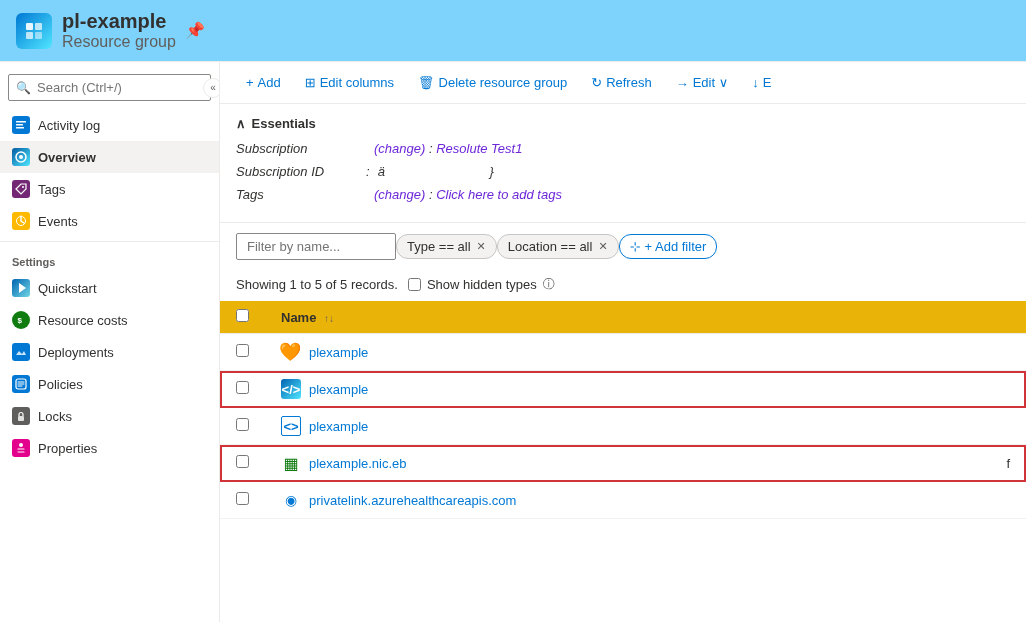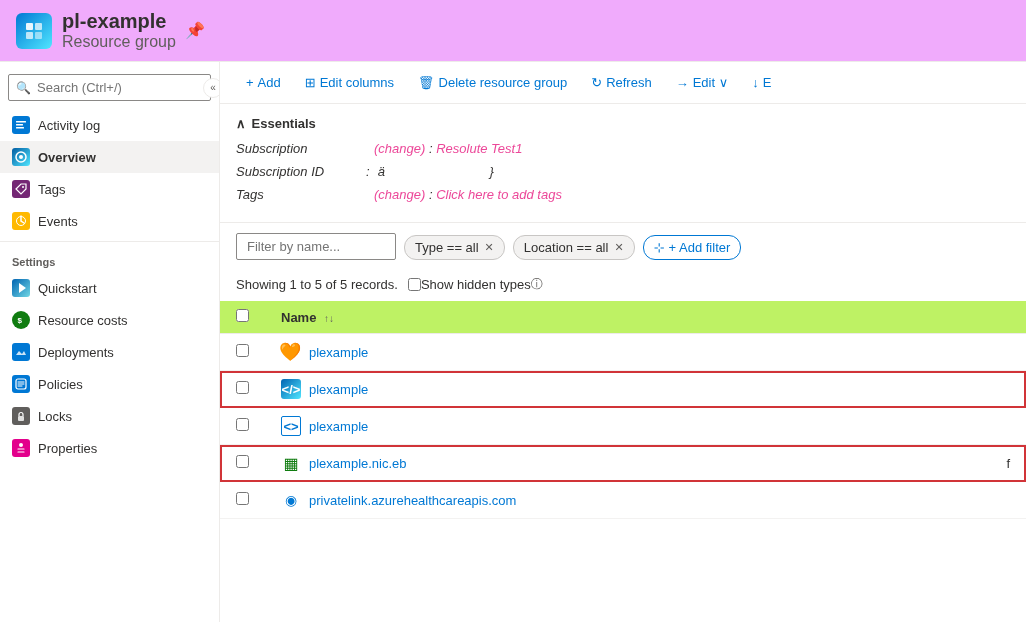--- a/index.html
+++ b/index.html
@@ -1,20 +1,20 @@
 <!DOCTYPE html>
 <html><head>
   <meta charset="utf-8">
   <style>
     * { box-sizing: border-box; margin: 0; padding: 0; }
     body { font-family: 'Segoe UI', sans-serif; font-size: 13px; background: #f3f2f1; color: #323130; display: flex; flex-direction: column; height: 622px; overflow: hidden; }
 
     
     .top-header {
-      background: #f0abfc;
+      background: #7dd3fc;
       padding: 10px 16px;
       display: flex;
       align-items: center;
       gap: 10px;
       border-bottom: 1px solid #edebe9;
       min-height: 60px;
     }
     .app-icon {
       width: 36px; height: 36px;
       background: linear-gradient(135deg, #0078d4, #50e6ff);
@@ -119,25 +119,25 @@
     }
     .essentials-row {
       display: flex; align-items: center;
       margin-bottom: 8px;
       font-size: 13px;
       font-style: italic;
     }
     .essentials-label { color: #323130; min-width: 130px; }
     .essentials-colon { color: #323130; margin-right: 8px; }
     .essentials-value { color: #323130; }
-    .essentials-value a, .link { color: #ec4899; text-decoration: none; cursor: pointer; }
+    .essentials-value a, .link { color: #6d28d9; text-decoration: none; cursor: pointer; }
 
     
     .filter-bar {
-      display: flex; align-items: flex-end; gap: 8px;
+      display: flex; align-items: center; 
       padding: 10px 16px;
       flex-wrap: wrap;
     }
     .filter-input {
       padding: 5px 10px;
       border: 1px solid #8a8886;
       border-radius: 2px;
       font-size: 13px;
       color: #605e5c;
       width: 160px;
@@ -163,33 +163,33 @@
       font-size: 13px;
     }
 
     
     .records-info {
       display: flex; align-items: center; gap: 10px;
       padding: 6px 16px 8px 16px;
       font-size: 13px; color: #323130;
     }
     .show-hidden {
-      display: flex; align-items: center; 
+      display: flex; align-items: center; gap: 6px;
     }
     input[type="checkbox"] { cursor: pointer; }
 
     
     .resource-table { width: 100%; border-collapse: collapse; }
     .resource-table th {
       padding: 8px 16px;
       text-align: left;
       font-weight: 600;
       font-size: 13px;
       border-bottom: 1px solid #edebe9;
-      background: #bef264;
+      background: #eab308;
       color: #323130;
     }
     .resource-table td {
       padding: 8px 16px;
       border-bottom: 1px solid #f3f2f1;
       font-size: 13px;
       vertical-align: middle;
     }
     .th-checkbox { width: 32px; }
     .resource-row-name {

